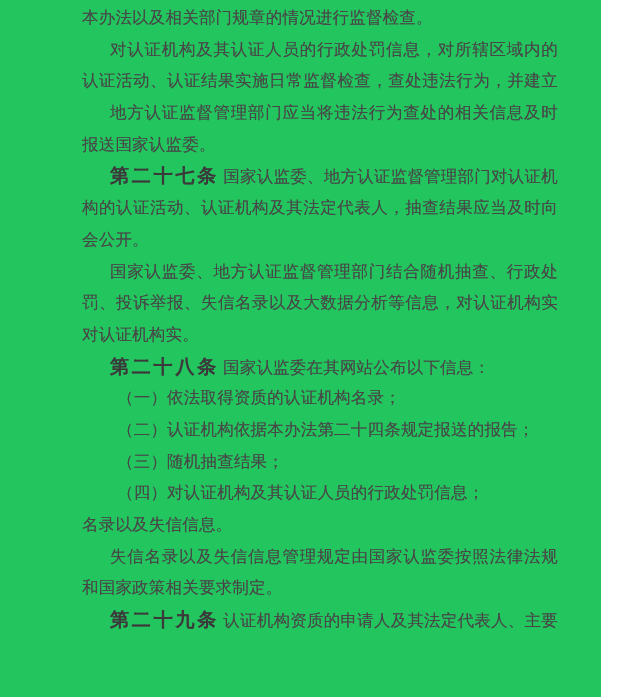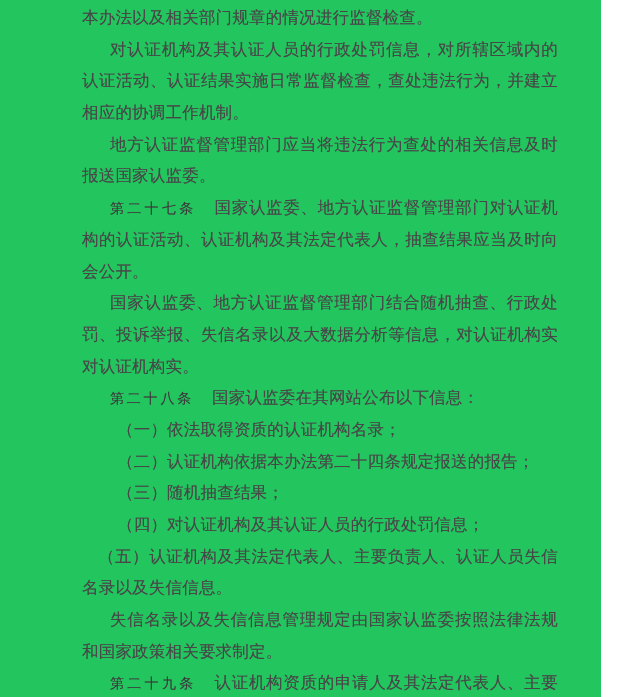--- a/index.html
+++ b/index.html
@@ -33,48 +33,46 @@
   }
   .line.fill {
     white-space: normal;
     text-align: justify;
     text-align-last: justify;
   }
   .ind-para  { padding-left: 28px; }
   .ind-item  { padding-left: 35px; }
   .ind-item5 { padding-left: 16px; }
   .article-no {
-    font-weight: normal;
-    font-size: 14px;
+    font-weight: bold;
+    font-size: 19px;
     letter-spacing: 2.8px;
-    margin-right: 18px;
+    margin-right: 4px;
     color: #3a3a3a;
   }
 </style>
 </head>
 <body>
 
 <div class="page">
   <div class="textblock" style="color: rgb(71, 71, 71);">
       <div class="line"><span>本办法以及相关部门规章的情况进行监督检查。</span></div>
       <div class="line fill ind-para"><span>对认证机构及其认证人员的行政处罚信息，对所辖区域内的</span></div>
       <div class="line fill"><span>认证活动、认证结果实施日常监督检查，查处违法行为，并建立</span></div>
-      <div class="line"><span>相应的协调工作机制。</span></div>
       <div class="line fill ind-para"><span>地方认证监督管理部门应当将违法行为查处的相关信息及时</span></div>
       <div class="line"><span>报送国家认监委。</span></div>
       <div class="line fill ind-para"><span class="article-no" style="color: rgb(58, 58, 58);">第二十七条</span><span>国家认监委、地方认证监督管理部门对认证机</span></div>
       <div class="line fill"><span>构的认证活动、认证机构及其法定代表人，抽查结果应当及时向社</span></div>
       <div class="line"><span>会公开。</span></div>
       <div class="line fill ind-para"><span>国家认监委、地方认证监督管理部门结合随机抽查、行政处</span></div>
       <div class="line fill"><span>罚、投诉举报、失信名录以及大数据分析等信息，对认证机构实</span></div>
       <div class="line"><span>对认证机构实。</span></div>
       <div class="line ind-para"><span class="article-no" style="color: rgb(58, 58, 58); text-align: center;">第二十八条</span><span>国家认监委在其网站公布以下信息：</span></div>
       <div class="line ind-item"><span>（一）依法取得资质的认证机构名录；</span></div>
       <div class="line ind-item"><span>（二）认证机构依据本办法第二十四条规定报送的报告；</span></div>
       <div class="line ind-item"><span>（三）随机抽查结果；</span></div>
       <div class="line ind-item"><span>（四）对认证机构及其认证人员的行政处罚信息；</span></div>
-      <div class="line fill ind-item5"><span>（五）认证机构及其法定代表人、主要负责人、认证人员失信</span></div>
       <div class="line"><span>名录以及失信信息。</span></div>
       <div class="line fill ind-para"><span>失信名录以及失信信息管理规定由国家认监委按照法律法规</span></div>
       <div class="line"><span>和国家政策相关要求制定。</span></div>
       <div class="line fill ind-para"><span class="article-no" style="color: rgb(58, 58, 58);">第二十九条</span><span>认证机构资质的申请人及其法定代表人、主要</span></div>
     </div>
 </div>
 
 </body></html>

